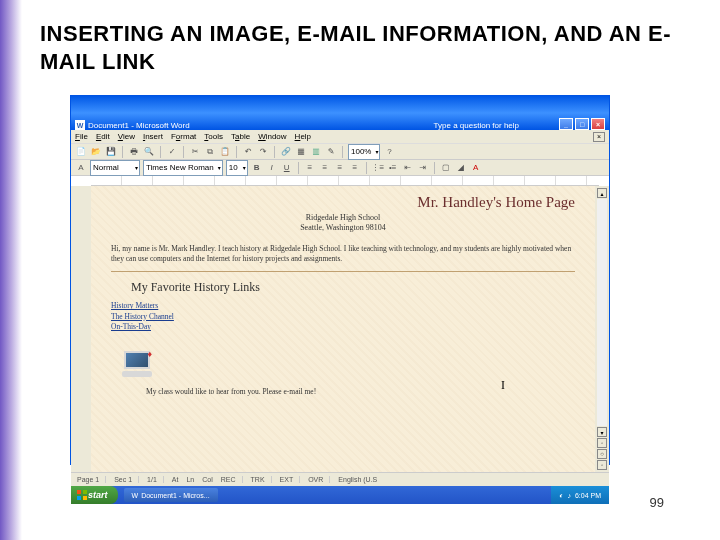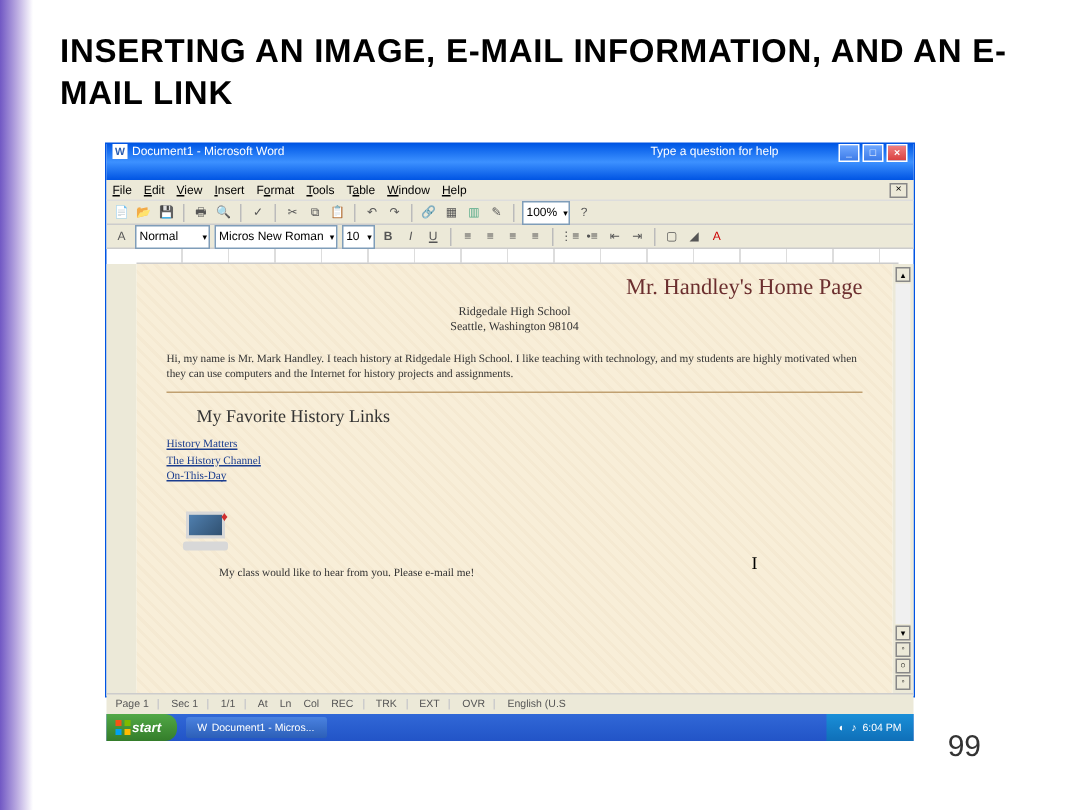--- a/index.html
+++ b/index.html
@@ -1,21 +1,21 @@
 <!DOCTYPE html>
 <html><head>
 <meta charset="utf-8">
 <style>
 * { margin: 0; padding: 0; box-sizing: border-box; }
 body { width: 720px; height: 540px; font-family: Arial, sans-serif; position: relative; background: #fff; }
 .sidebar { position: absolute; left: 0; top: 0; width: 22px; height: 540px; background: linear-gradient(to right, #7158c4, #b8a8e0, #fff); }
 .content { position: absolute; left: 40px; top: 20px; right: 40px; }
 .slide-title { font-size: 22px; font-weight: bold; font-family: Arial, sans-serif; line-height: 1.25; letter-spacing: 0.5px; }
 .word-window { position: absolute; left: 70px; top: 95px; width: 540px; height: 370px; border: 1px solid #0054e3; }
-.titlebar { height: 24px; background: linear-gradient(to bottom, #0058e6, #3d91ff, #0054e3); display: flex; align-items: flex-start; padding: 0 4px; color: #fff; font-size: 8px; }
+.titlebar { height: 34px; background: linear-gradient(to bottom, #0058e6, #3d91ff, #0054e3); display: flex; align-items: flex-end; padding: 0 4px; color: #fff; font-size: 8px; }
 .titlebar .icon { width: 10px; height: 10px; background: #fff; margin-right: 3px; display: inline-flex; align-items: center; justify-content: center; color: #2a5db0; font-size: 7px; font-weight: bold; }
 .titlebar .title-text { flex: 1; }
 .titlebar .question { color: #fff; font-size: 8px; margin-right: 40px; }
 .win-controls { display: flex; gap: 2px; }
 .win-btn { width: 14px; height: 12px; background: linear-gradient(to bottom, #6fa8ff, #3d7be8); border: 1px solid #fff; display: flex; align-items: center; justify-content: center; font-size: 7px; color: #fff; font-weight: bold; }
 .win-btn.close { background: linear-gradient(to bottom, #f08080, #d94040); }
 .menubar { height: 14px; background: #ece9d8; display: flex; align-items: center; padding: 0 4px; font-size: 8px; gap: 8px; color: #000; border-bottom: 1px solid #ddd; }
 .menubar span { cursor: default; }
 .menubar span u { text-decoration: underline; }
 .doc-close { margin-left: auto; width: 12px; height: 10px; background: #ece9d8; border: 1px solid #888; font-size: 7px; display: flex; align-items: center; justify-content: center; }
@@ -47,21 +47,21 @@
 .cursor-I { position: absolute; right: 90px; top: 192px; font-family: serif; font-size: 12px; color: #000; }
 .statusbar { height: 14px; background: #ece9d8; border-top: 1px solid #ccc; display: flex; align-items: center; font-size: 7px; color: #555; padding: 0 6px; gap: 8px; }
 .statusbar .segment { border-right: 1px solid #ccc; padding-right: 6px; }
 .taskbar { height: 18px; background: linear-gradient(to bottom, #3168d7, #2254c7); display: flex; align-items: center; }
 .start-btn { height: 18px; padding: 0 10px 0 6px; background: linear-gradient(to bottom, #51a846, #347d2a); color: #fff; font-size: 9px; font-weight: bold; font-style: italic; display: flex; align-items: center; gap: 1px; border-radius: 0 8px 8px 0; }
 .start-logo { width: 10px; height: 10px; display: grid; grid-template-columns: 1fr 1fr; grid-template-rows: 1fr 1fr; gap: 1px; }
 .start-logo div { width: 4px; height: 4px; }
 .flag-r { background: #f65314; } .flag-g { background: #7cbb00; } .flag-b { background: #00a1f1; } .flag-y { background: #ffbb00; }
 .task-item { height: 14px; margin-left: 6px; padding: 0 8px; background: linear-gradient(to bottom, #4a82e0, #2c5fb8); color: #fff; font-size: 7px; display: flex; align-items: center; gap: 3px; border-radius: 2px; }
 .tray { margin-left: auto; height: 18px; background: linear-gradient(to bottom, #1a8fd8, #0f6fb8); padding: 0 8px; display: flex; align-items: center; gap: 4px; color: #fff; font-size: 7px; }
-.page-number { position: absolute; right: 66px; bottom: 30px; font-size: 20px; color: #333; margin-top: 44px; }
+.page-number { position: absolute; right: 56px; bottom: 30px; font-size: 13px; color: #333; margin-top: 44px; }
 </style>
 </head>
 <body>
 
 <div class="sidebar"></div>
 
 <div class="content">
   <h1 class="slide-title">INSERTING AN IMAGE, E-MAIL INFORMATION, AND AN E-MAIL LINK</h1>
 </div>
 
@@ -112,21 +112,21 @@
     <div class="tool-icon" style="color:#5a8">▥</div>
     <div class="tool-icon">✎</div>
     <div class="sep"></div>
     <div class="selector zoom">100%</div>
     <div class="tool-icon">?</div>
   </div>
 
   <div class="toolbar">
     <div class="tool-icon">A</div>
     <div class="selector">Normal</div>
-    <div class="selector" style="min-width:78px">Micros New Roman</div>
+    <div class="selector" style="min-width:78px">Times New Roman</div>
     <div class="selector" style="min-width:22px">10</div>
     <div class="tool-icon" style="font-weight:bold">B</div>
     <div class="tool-icon" style="font-style:italic">I</div>
     <div class="tool-icon" style="text-decoration:underline">U</div>
     <div class="sep"></div>
     <div class="tool-icon">≡</div>
     <div class="tool-icon">≡</div>
     <div class="tool-icon">≡</div>
     <div class="tool-icon">≡</div>
     <div class="sep"></div>

